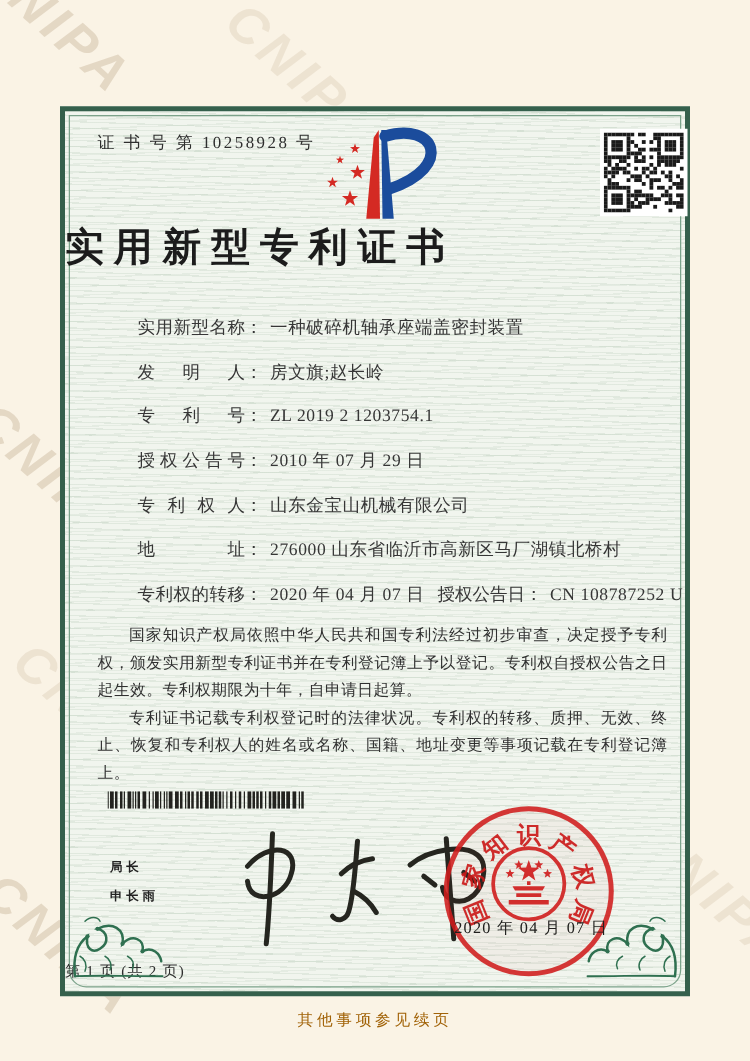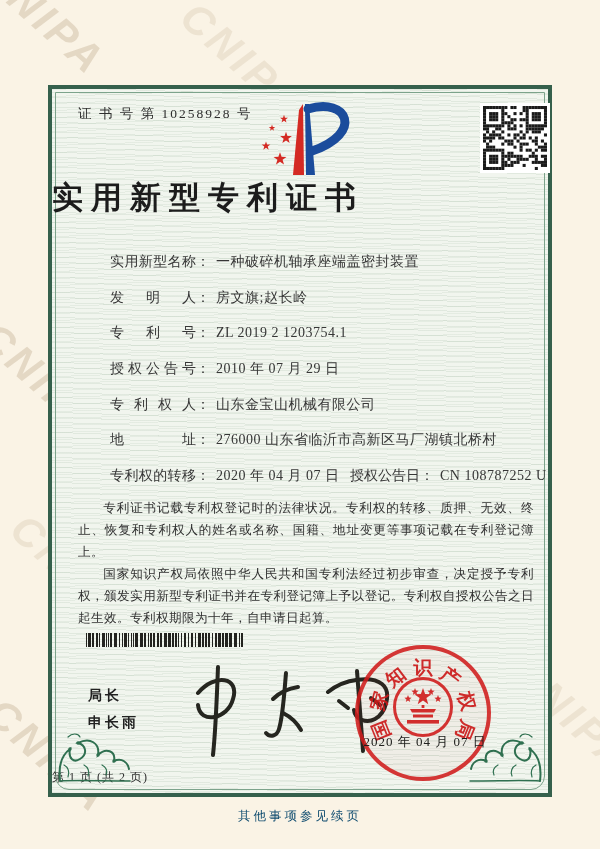--- a/index.html
+++ b/index.html
@@ -72,21 +72,21 @@
   }
 
   
   .barcode { position:absolute; left:34px; top:544px; width:160px; height:14px; }
   .barcode svg { display:block; width:160px; height:14px; fill:#23231f; }
 
   
   .director {
     position:absolute; left:36px; top:598px;
     font-family:"Liberation Sans","DejaVu Sans",sans-serif;
-    font-size:14px; font-weight:600; color:#222; letter-spacing:3px;
+    font-size:10px; font-weight:600; color:#222; letter-spacing:3px;
   }
   .director .name { margin-top:9px; }
   .autograph { position:absolute; left:118px; top:572px; width:232px; height:104px; z-index:4; }
 
   
   .seal { position:absolute; left:303px; top:556px; width:136px; height:136px; z-index:5; }
   .seal-ring {
     position:absolute; inset:0; border:4.5px solid rgba(207,29,29,0.88);
     border-radius:50%; background:rgba(215,60,50,0.04);
   }
@@ -107,21 +107,21 @@
   .orn.left { left:2px; }
   .orn.right { right:2px; transform:scaleX(-1); }
 
   .page-num {
     position:absolute; left:0; bottom:7px; width:100%; 
     font-size:12px; color:#2e2e2e; letter-spacing:1px;
   }
 
   .note {
     position:absolute; left:0; top:808px; width:100%; text-align:center;
-    font-size:12.5px; color:#0c4a6e; letter-spacing:3px; z-index:2;
+    font-size:12.5px; color:#a16207; letter-spacing:3px; z-index:2;
   }
 </style>
 </head>
 <body>
 
 <div class="page">
 
   <span class="wm" style="left:-30px; top:-6px;">CNIPA</span>
   <span class="wm light" style="left:168px; top:36px;">CNIPA</span>
   <span class="wm light" style="left:420px; top:226px;">CNIPA</span>
@@ -409,22 +409,22 @@
         <span>
           <span class="flabel">专利权的转移</span><span class="fcolon">：</span><span class="fvalue">2020 年 04 月 07 日</span>
         </span>
         <span class="grant-no">
           <span>授权公告日</span><span class="fcolon">：</span><span class="fvalue">CN 108787252 U</span>
         </span>
       </div>
     </div>
 
     <div class="paras">
+      <p>国家知识产权局依照中华人民共和国专利法经过初步审查，决定授予专利权，颁发实用新型专利证书并在专利登记簿上予以登记。专利权自授权公告之日起生效。专利权期限为十年，自申请日起算。</p>
       <p>专利证书记载专利权登记时的法律状况。专利权的转移、质押、无效、终止、恢复和专利权人的姓名或名称、国籍、地址变更等事项记载在专利登记簿上。</p>
-      <p>国家知识产权局依照中华人民共和国专利法经过初步审查，决定授予专利权，颁发实用新型专利证书并在专利登记簿上予以登记。专利权自授权公告之日起生效。专利权期限为十年，自申请日起算。</p>
     </div>
 
     <div class="barcode">
       <svg id="barcode" viewBox="0 0 160 14" preserveAspectRatio="none">
           <rect x="0" y="0" width="1" height="14"></rect>
           <rect x="2" y="0" width="3" height="14"></rect>
           <rect x="6" y="0" width="2" height="14"></rect>
           <rect x="10" y="0" width="2" height="14"></rect>
           <rect x="13" y="0" width="1" height="14"></rect>
           <rect x="16" y="0" width="3" height="14"></rect>

